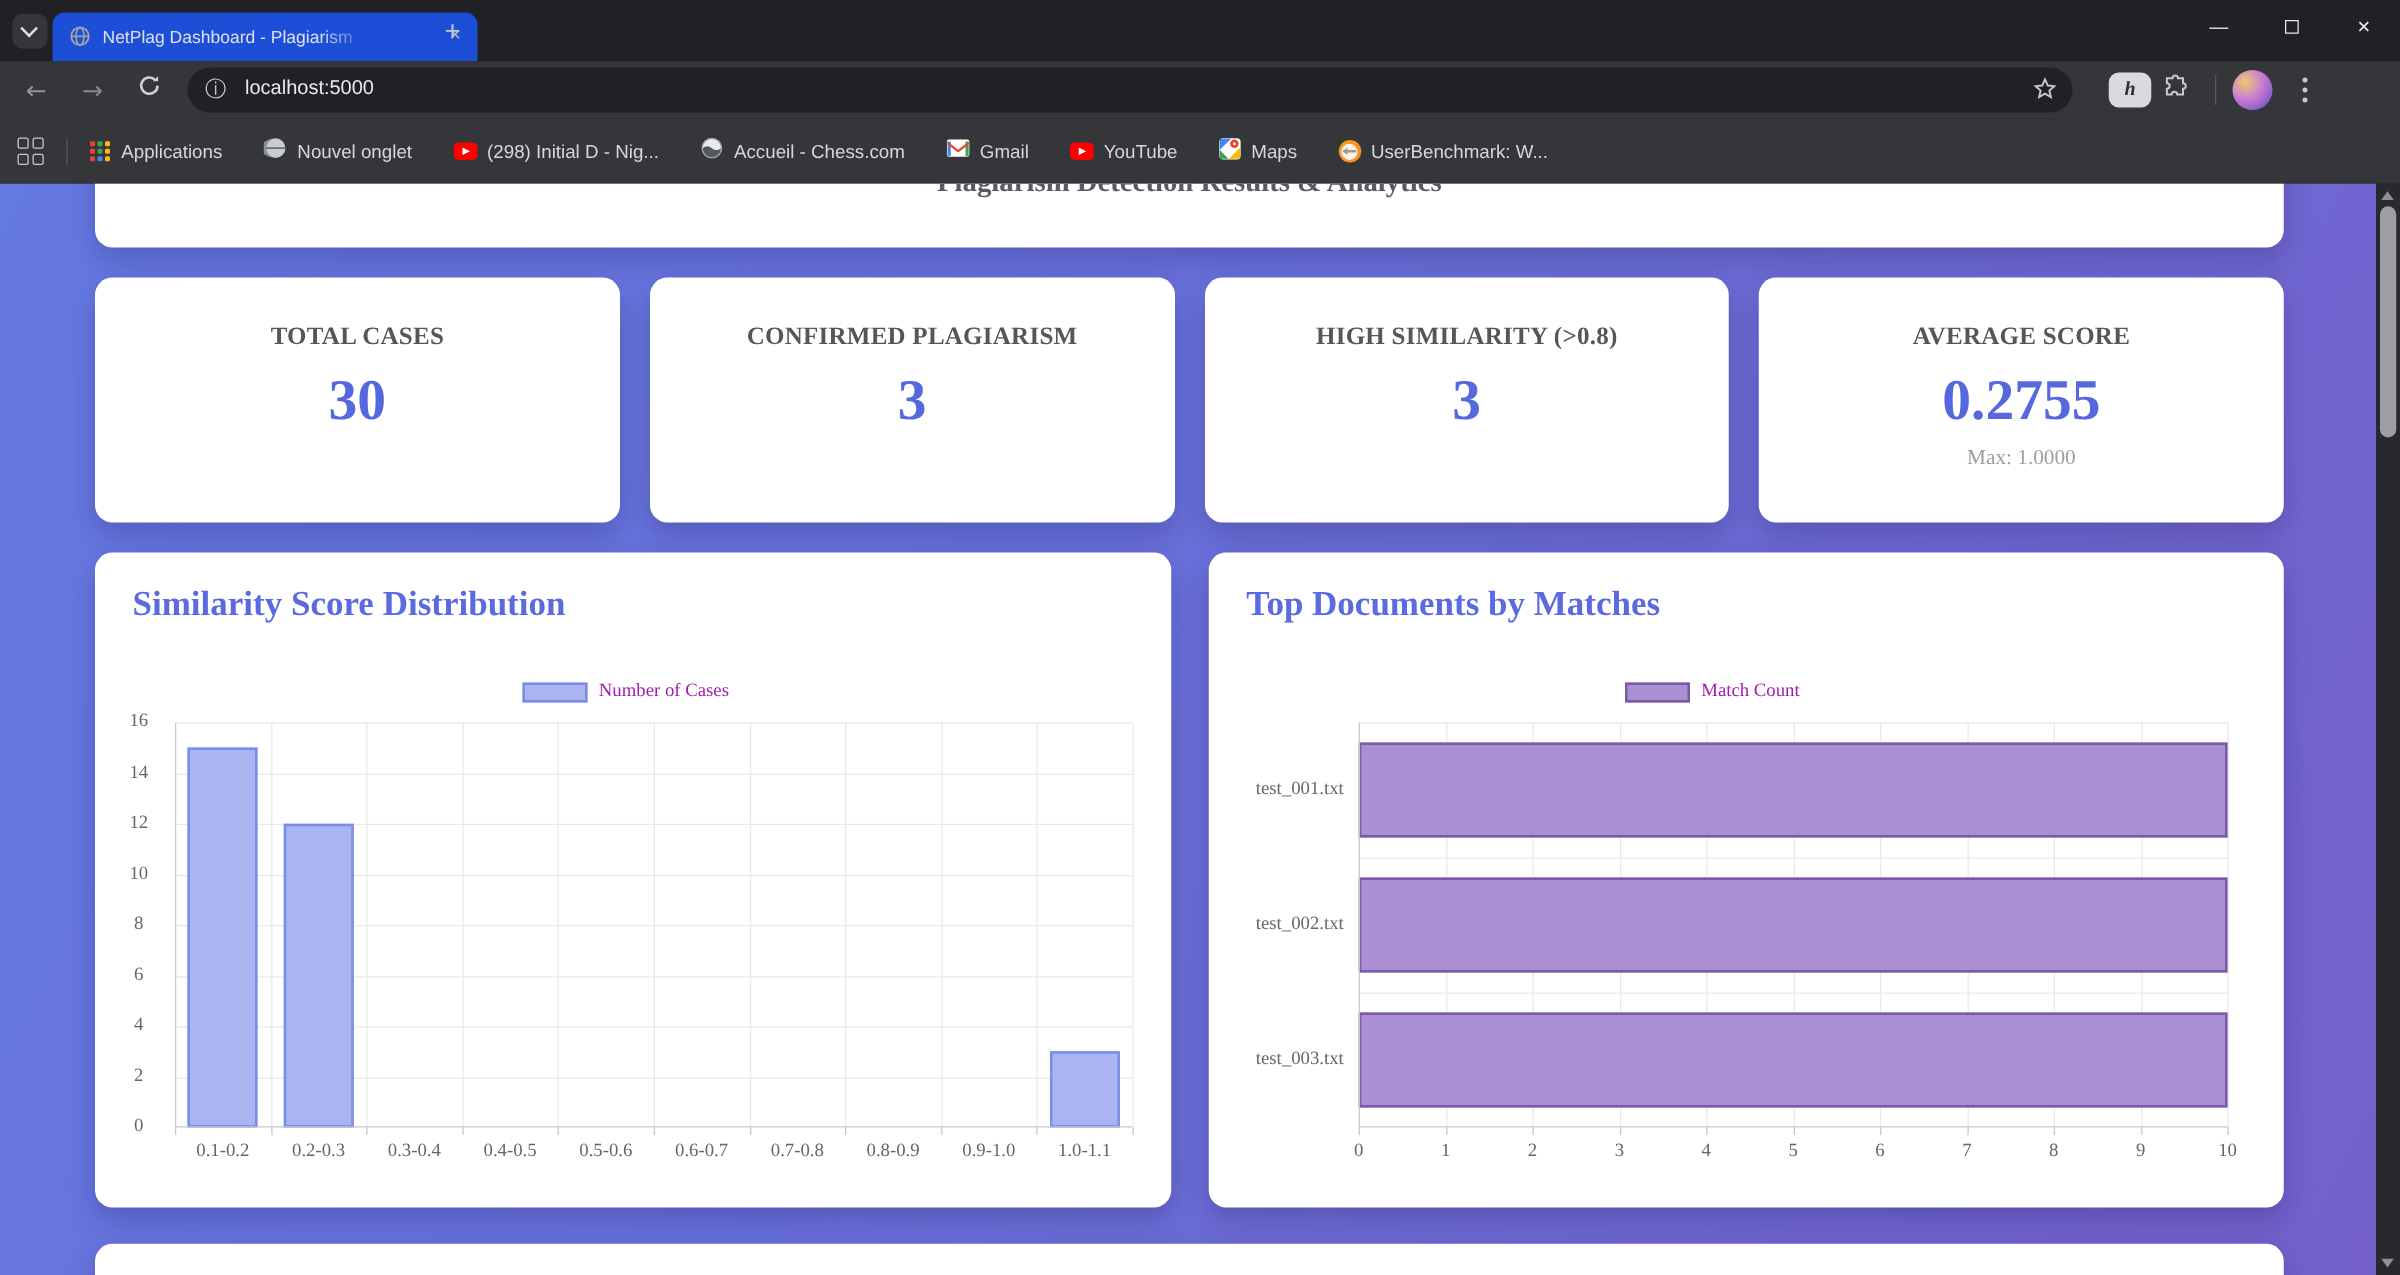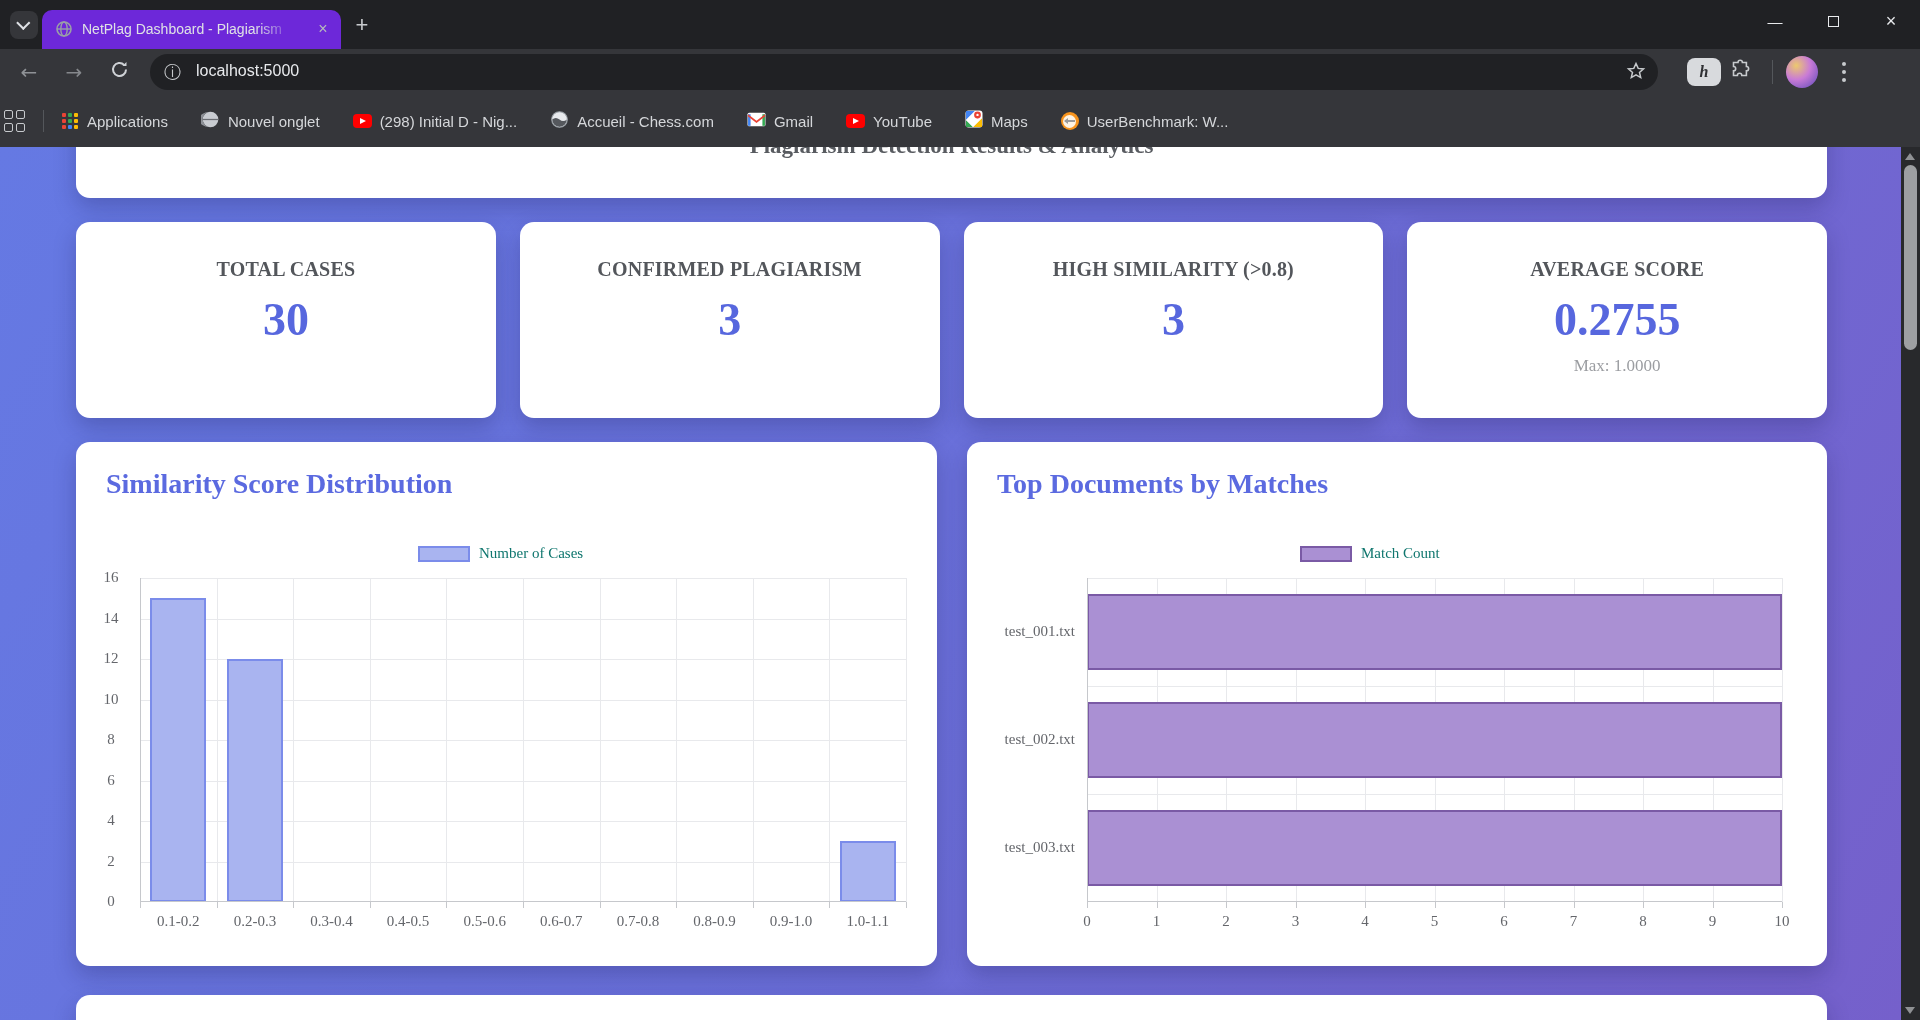--- a/index.html
+++ b/index.html
@@ -5,21 +5,21 @@
   * { margin:0; padding:0; box-sizing:border-box; }
   html,body { width:1920px; height:1020px; overflow:hidden; background:#202124;
               font-family:"Liberation Sans", sans-serif; }
 
   
   .tabstrip { position:absolute; left:0; top:0; width:1920px; height:49px; background:#202124; }
   .tab-search { position:absolute; left:10px; top:11px; width:28px; height:28px; border-radius:8px;
                 background:#35363a; display:flex; align-items:center; justify-content:center; }
   .chev { width:10px; height:10px; border-left:2px solid #dfe1e5; border-bottom:2px solid #dfe1e5;
           transform:rotate(-45deg) translate(1px,-2px); }
-  .tab { position:absolute; left:42px; top:10px; width:299px; height:39px; background:#6d28d9;
+  .tab { position:absolute; left:42px; top:10px; width:340px; height:39px; background:#1d4ed8;
          border-radius:10px 10px 0 0; }
   .tab-fav { position:absolute; left:13px; top:10px; }
   .tab-title { position:absolute; left:40px; top:11px; width:212px; height:18px; overflow:hidden;
                white-space:nowrap; color:#dfe1e5; font-size:14px;
                -webkit-mask-image:linear-gradient(90deg,#000 82%,transparent);
                mask-image:linear-gradient(90deg,#000 82%,transparent); }
   .tab-close { position:absolute; right:8px; top:9px; width:20px; height:20px; color:#b6b9bd;
                font-size:16px; line-height:20px; text-align:center; }
   .newtab { position:absolute; left:348px; top:12px; width:28px; height:28px; color:#c7cacd;
             font-size:22px; line-height:26px; text-align:center; }
@@ -43,21 +43,21 @@
               border-radius:8px; color:#2f3033; text-align:center; line-height:27px; font-size:16px;
               font-style:italic; font-weight:bold; font-family:"Liberation Serif", serif; }
   .puzzle { position:absolute; left:1729px; top:9px; }
   .tsep { position:absolute; left:1772px; top:11px; width:1px; height:24px; background:#54575b; }
   .avatar { position:absolute; left:1786px; top:7px; width:32px; height:32px; border-radius:50%;
             background:radial-gradient(circle at 32% 30%, #ecc96d 0%, #c97bd6 45%, #5a48b8 100%); }
   .kebab { position:absolute; left:1842px; top:13px; width:4px; }
   .kebab i { display:block; width:4px; height:4px; border-radius:50%; background:#c7cacd; margin-bottom:4px; }
 
   .bmbar { position:absolute; left:0; top:95px; width:1920px; height:52px; background:#35363a;
-           display:flex; align-items:center; padding:0 4px; }
+           display:flex; align-items:center; padding:0 14px; }
   .gridbtn { width:22px; height:22px; display:grid; grid-template-columns:9px 9px; gap:3px; margin-right:17px; }
   .gridbtn i { width:9px; height:9px; border:1.7px solid #c7cacd; border-radius:2px; }
   .bmsep { width:1px; height:22px; background:#54575b; margin-right:18px; }
   .bm { display:flex; align-items:center; gap:8px; margin-right:33px; }
   .bm-label { color:#d5d7da; font-size:15px; white-space:nowrap; }
   .appsgrid { width:17px; height:17px; display:grid; grid-template-columns:4px 4px 4px;
               grid-template-rows:4px 4px 4px; gap:2px; }
   .appsgrid i { border-radius:1px; }
   .yt { width:19px; height:14px; background:#f00; border-radius:4px; position:relative; }
   .yt:after { content:""; position:absolute; left:7px; top:3.5px; border-left:6px solid #fff;
@@ -85,21 +85,21 @@
   .stat .lbl { font-size:20px; font-weight:700; color:#53565b; letter-spacing:.2px; }
   .stat .val { margin-top:12px; font-size:46px; font-weight:800; color:#5767de; }
   .stat .sub { margin-top:10px; font-size:17px; color:#9b9da1; }
 
   .chart-card { top:295px; height:524px; }
   .chart-card.left { left:76px; width:861px; }
   .chart-card.right { left:967px; width:860px; }
   .chart-title { position:absolute; left:30px; top:26px; font-size:28px; font-weight:700; color:#5b6ae0; }
   .legend { position:absolute; top:103px; display:flex; align-items:center; gap:9px; }
   .legend .sw { width:52px; height:16px; border:2px solid; }
-  .legend .lg { font-size:15px; color:#0f766e;text-align:right; }
+  .legend .lg { font-size:15px; color:#a21caf;text-align:right; }
   .plot { position:absolute; }
   .plot-l { left:64px; top:136px; width:766px; height:324px; }
   .plot-r { left:120px; top:136px; width:695px; height:324px; }
   .hgrid { position:absolute; left:0; right:0; height:1px; background:#e8e9ec; }
   .vgrid { position:absolute; top:0; bottom:0; width:1px; background:#e8e9ec; }
   .axisx { position:absolute; left:0; right:0; bottom:0; height:1px; background:#c6c8cc; }
   .axisy { position:absolute; top:0; bottom:0; left:0; width:1px; background:#c6c8cc; }
   .tickb { position:absolute; top:100%; width:1px; height:6px; background:#c6c8cc; }
   .ytick { position:absolute; left:-48px; width:38px; text-align:center; font-size:15px; color:#64666b; }
   .xcat  { position:absolute; text-align:center; font-size:15px; color:#64666b; }

